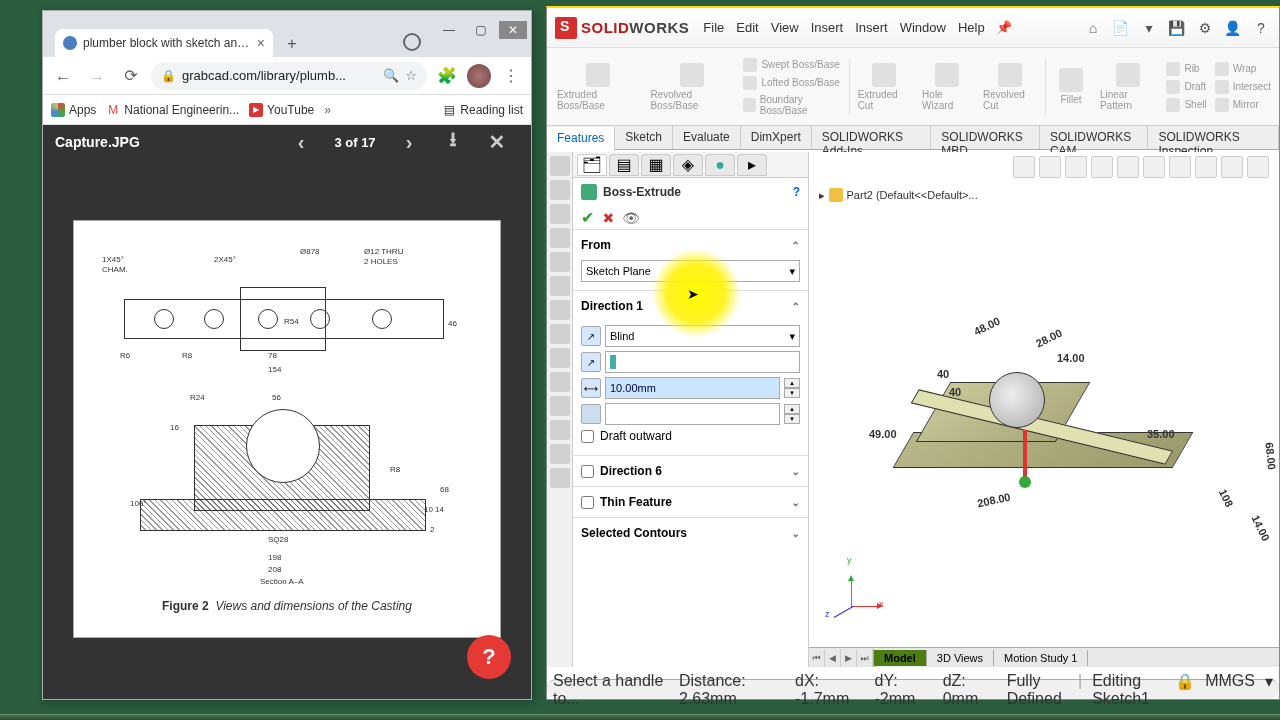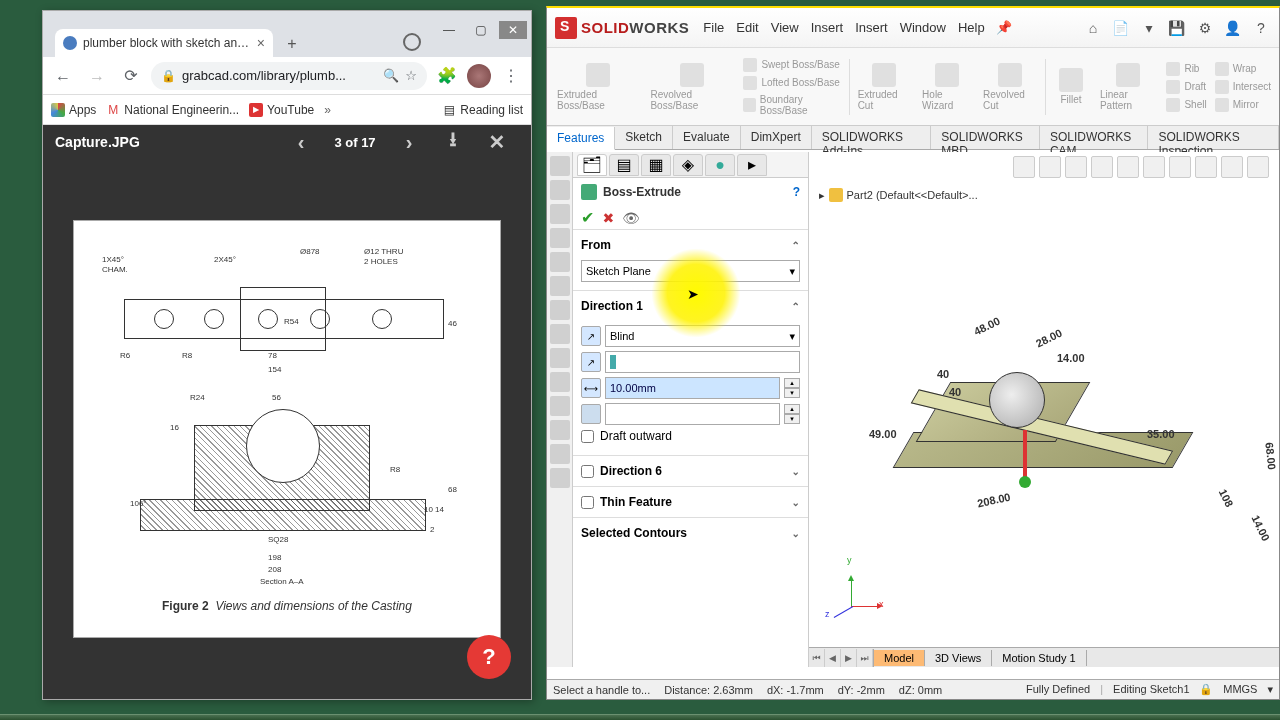--- a/index.html
+++ b/index.html
@@ -123,23 +123,23 @@
 .axis-y { position: absolute; bottom: 10px; left: 26px; width: 1px; height: 28px; background: #3a3; transform-origin: bottom; }
 .axis-y::after { content: ''; position: absolute; top: -4px; left: -3px; border-bottom: 6px solid #3a3; border-left: 3px solid transparent; border-right: 3px solid transparent; }
 .axis-z { position: absolute; bottom: 10px; left: 6px; width: 22px; height: 1px; background: #33d; transform: rotate(-30deg); transform-origin: right; }
 .axis-label { position: absolute; font-size: 9px; }
 .view-label { position: absolute; left: 16px; bottom: 4px; font-size: 11px; font-weight: bold; color: #333; }
 
 .sw-bottom-tabs { position: absolute; left: 262px; bottom: 32px; right: 0; height: 20px; background: #e8e8e8; border-top: 1px solid #aaa; display: flex; align-items: center; font-size: 11px; }
 .sw-bt-nav { display: flex; border-right: 1px solid #aaa; }
 .sw-bt-nav div { width: 16px; height: 18px; border-right: 1px solid #ccc; text-align: center; line-height: 18px; cursor: pointer; color: #666; font-size: 9px; }
 .sw-bt { padding: 2px 10px; border-right: 1px solid #aaa; cursor: pointer; }
-.sw-bt.active { background: #fdba74; font-weight: normal; }
-
-.sw-statusbar { position: absolute; left: 0; bottom: 0; right: 0; height: 20px; background: #f0f0f0; border-top: 1px solid #aaa; display: flex; align-items: center; font-size: 11px; padding: 0 6px; gap: 14px; color: #333; }
+.sw-bt.active { background: #4d7c0f; font-weight: bold; }
+
+.sw-statusbar { position: absolute; left: 0; bottom: 0; right: 0; height: 20px; background: #f0f0f0; border-top: 1px solid #aaa; display: flex; align-items: center; font-size: 16px; padding: 0 6px; gap: 14px; color: #333; border-radius: 9px; }
 .sw-statusbar .sb-sep { color: #aaa; }
 .sw-statusbar .sbr { margin-left: auto; display: flex; gap: 10px; }
 
 .taskbar { position: absolute; left: 0; bottom: 0; right: 0; height: 6px; background: linear-gradient(#4a7050, #2a5030); border-top: 1px solid #6a9070; }
 </style>
 </head>
 <body>
 
 <div class="desktop">
 
@@ -232,21 +232,21 @@
           <div class="dline" style="left:56px;top:110px;width:286px;height:32px;border:1px solid #333;background:transparent"></div>
           <div class="hatch" style="left:56px;top:110px;width:286px;height:32px;opacity:0.5"></div>
           <div class="dline" style="left:110px;top:36px;width:176px;height:86px;border:1px solid #333;background:transparent"></div>
           <div class="hatch" style="left:110px;top:36px;width:176px;height:86px;opacity:0.5"></div>
           <div class="dcircle" style="left:162px;top:20px;width:74px;height:74px;background:#fff"></div>
           <div class="dtext" style="left:106px;top:4px">R24</div>
           <div class="dtext" style="left:188px;top:4px">56</div>
           <div class="dtext" style="left:86px;top:34px">16</div>
           <div class="dtext" style="left:46px;top:110px">106°</div>
           <div class="dtext" style="left:306px;top:76px">R8</div>
-          <div class="dtext" style="left:364px;top:96px">68</div>
+          <div class="dtext" style="left:356px;top:96px">68</div>
           <div class="dtext" style="left:340px;top:116px">10 14</div>
           <div class="dtext" style="left:346px;top:136px">2</div>
           <div class="dtext" style="left:184px;top:146px">SQ28</div>
           <div class="dtext" style="left:184px;top:164px">198</div>
           <div class="dtext" style="left:184px;top:176px">208</div>
           <div class="dtext" style="left:176px;top:188px">Section A–A</div>
         </div>
         <div class="fig-caption">
           <b>Figure 2</b>&nbsp;&nbsp;<span>Views and dimensions of the Casting</span>
         </div>

